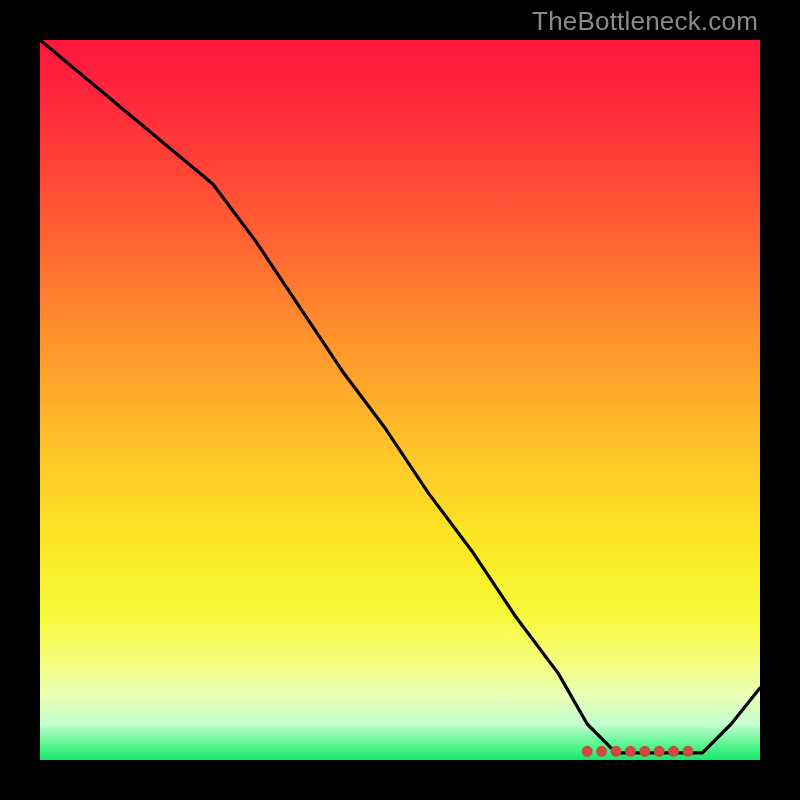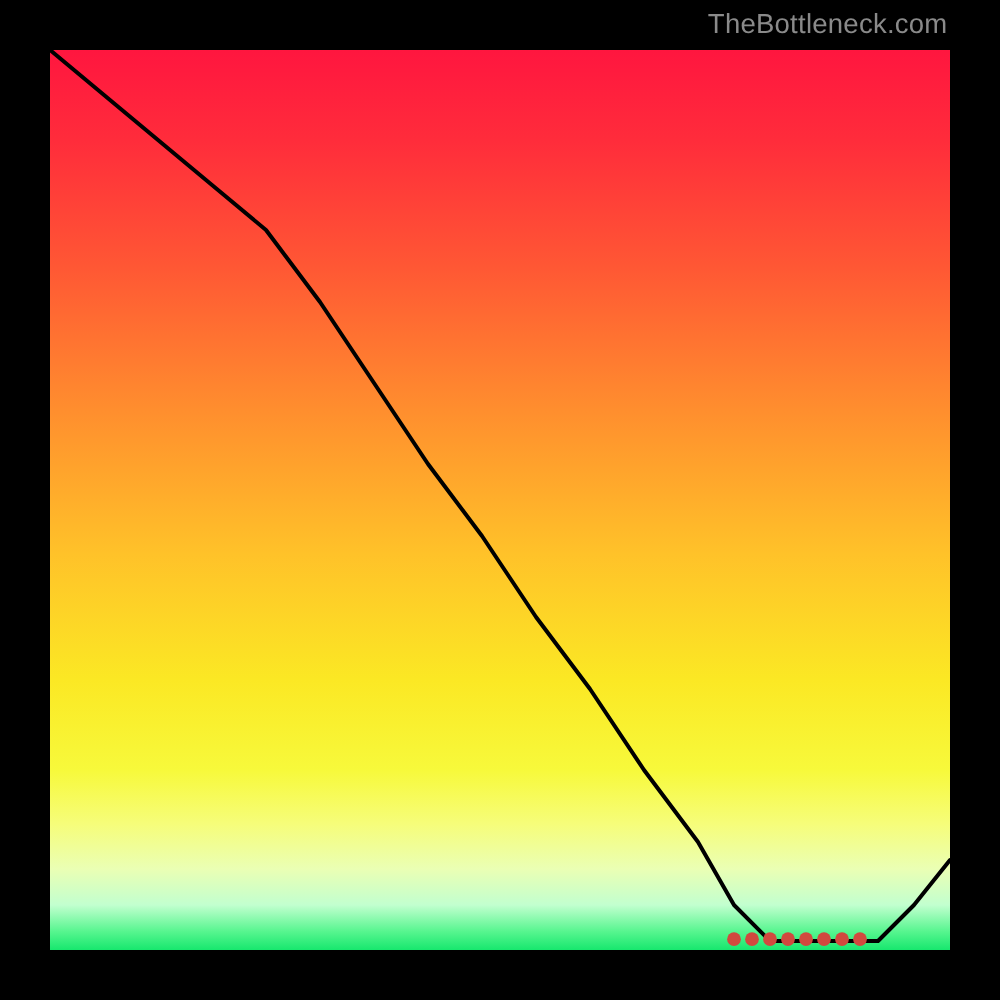--- a/index.html
+++ b/index.html
@@ -37,21 +37,21 @@
       #c2ffcf 95%,
       #55f58e 98%,
       #17e76e 100%
     );
   }
   .attribution {
     position: absolute;
     top: 6px;
     right: 42px;
     color: #8a8a8a;
-    font-size: 22px;
+    font-size: 26px;
     letter-spacing: 0.2px;
     font-weight: 400;
   }
   svg.overlay {
     position: absolute;
     left: 40px;
     top: 40px;
     width: 720px;
     height: 720px;
     pointer-events: none;

